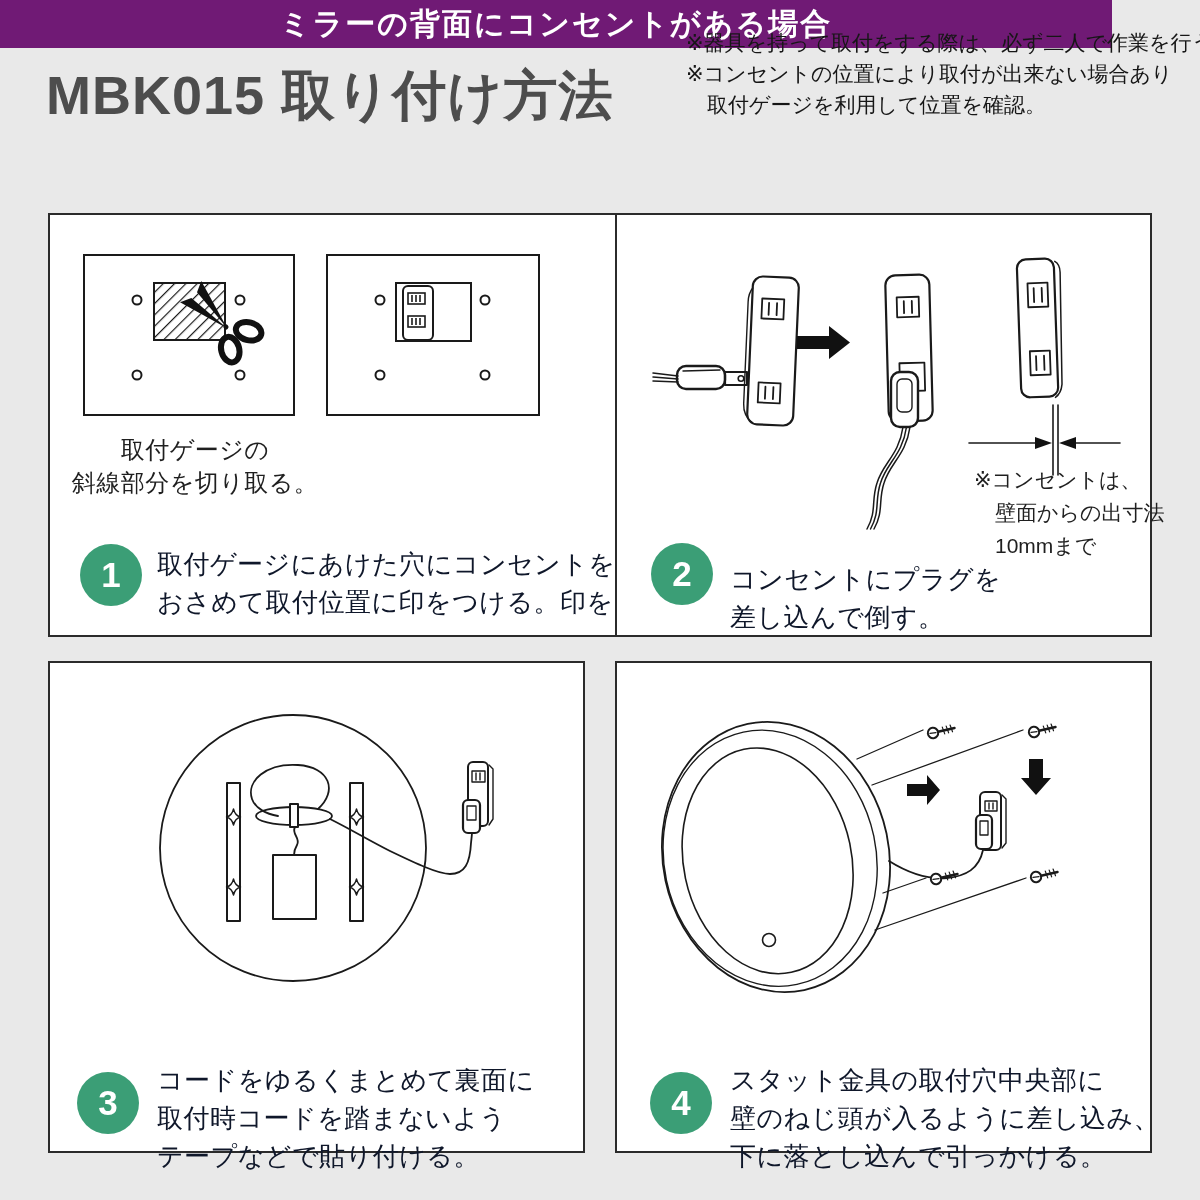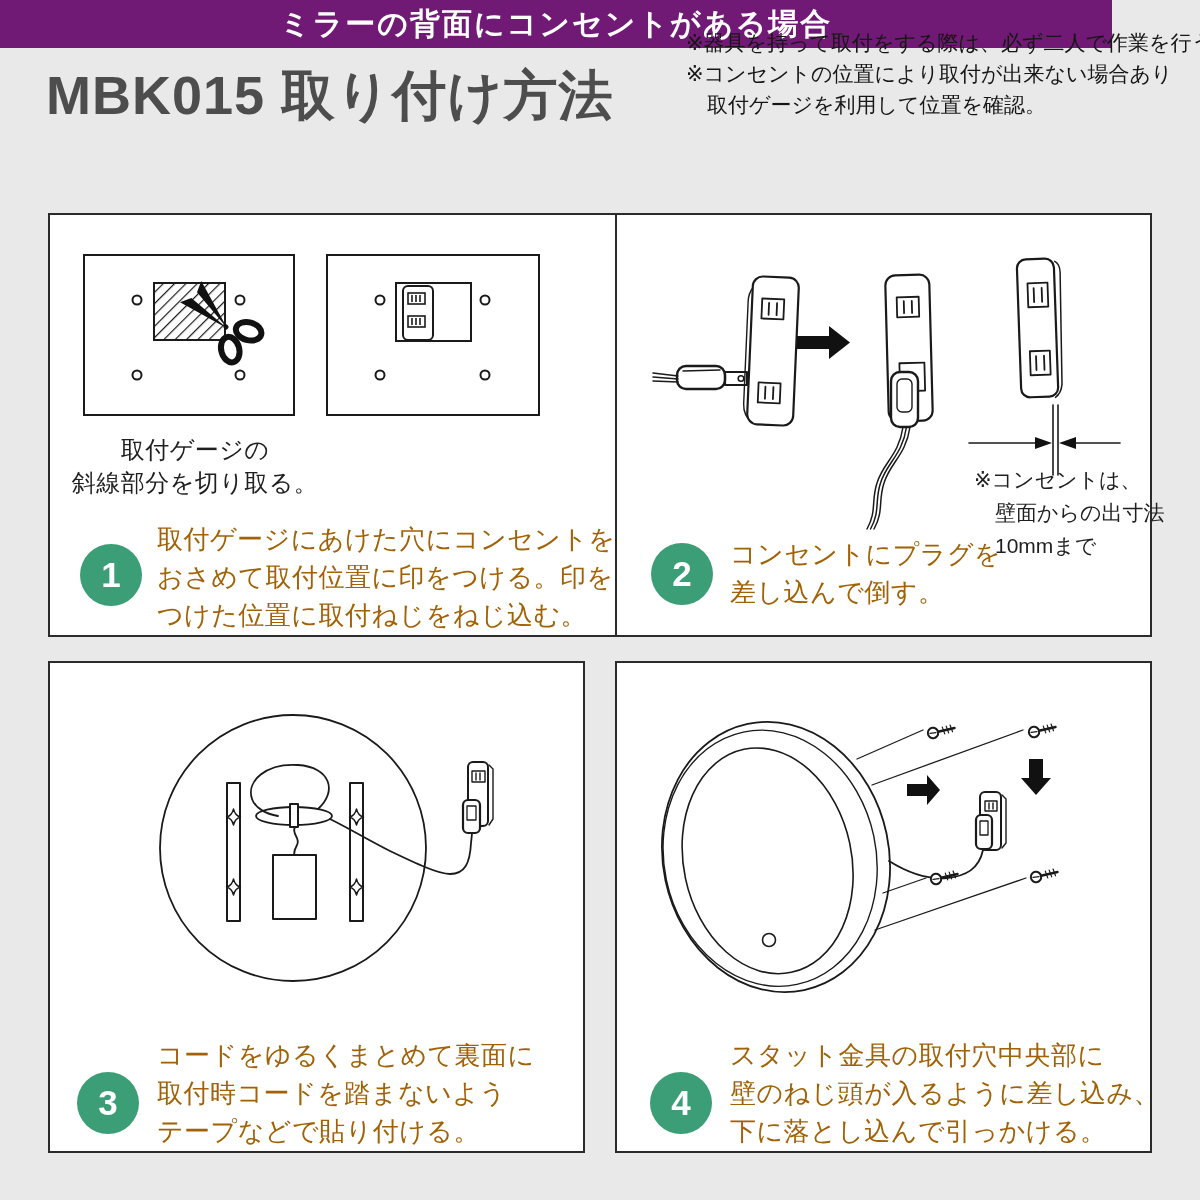--- a/index.html
+++ b/index.html
@@ -30,21 +30,21 @@
   .panel{
     position:absolute;background:#ffffff;border:2px solid #2b2b2b;box-sizing:border-box;
   }
   .panel > svg{position:absolute;left:0;top:0;}
   .badge{
     position:absolute;width:62px;height:62px;border-radius:50%;
     background:#3b9e76;color:#ffffff;font-size:35px;font-weight:bold;
     display:flex;align-items:center;justify-content:center;
   }
   .step-text{
-    position:absolute;font-size:26px;line-height:38px;letter-spacing:0.5px;color:#a16207;
+    position:absolute;font-size:26px;line-height:38px;letter-spacing:0.5px;color:#0f172a;margin-top:25px;
   }
   .step-text div{white-space:nowrap;}
   .caption{
     position:absolute;font-size:24px;line-height:33px;text-align:center;color:#1f1f1f;
     letter-spacing:0.5px;
   }
   .side-note{
     position:absolute;font-size:21px;line-height:33px;color:#1f1f1f;
   }
   .side-note div{white-space:nowrap;}
@@ -108,21 +108,20 @@
     </g>
   </svg>
   <div class="caption" style="left:10px;top:218px;width:270px">
     <div>取付ゲージの</div>
     <div>斜線部分を切り取る。</div>
   </div>
   <div class="badge" style="left:30px;top:329px">1</div>
   <div class="step-text" style="left:107px;top:305px">
     <div>取付ゲージにあけた穴にコンセントを</div>
     <div>おさめて取付位置に印をつける。印を</div>
-    <div>つけた位置に取付ねじをねじ込む。</div>
   </div>
 </div>
 
 <div class="panel" style="left:615px;top:213px;width:537px;height:424px">
   <svg width="533" height="420" viewBox="0 0 533 420" fill="none" stroke="#1a1a1a" stroke-width="2.2" stroke-linecap="round" stroke-linejoin="round">
 
     <g transform="rotate(2.5 156 136)">
       <rect x="133" y="62" width="46" height="148" rx="10"></rect>
       <path d="M133,74 C130,78 129,82 129,88 L129,190 C129,199 133,205 139,209" stroke-width="1.4"></path>
       <g stroke-width="1.8">

